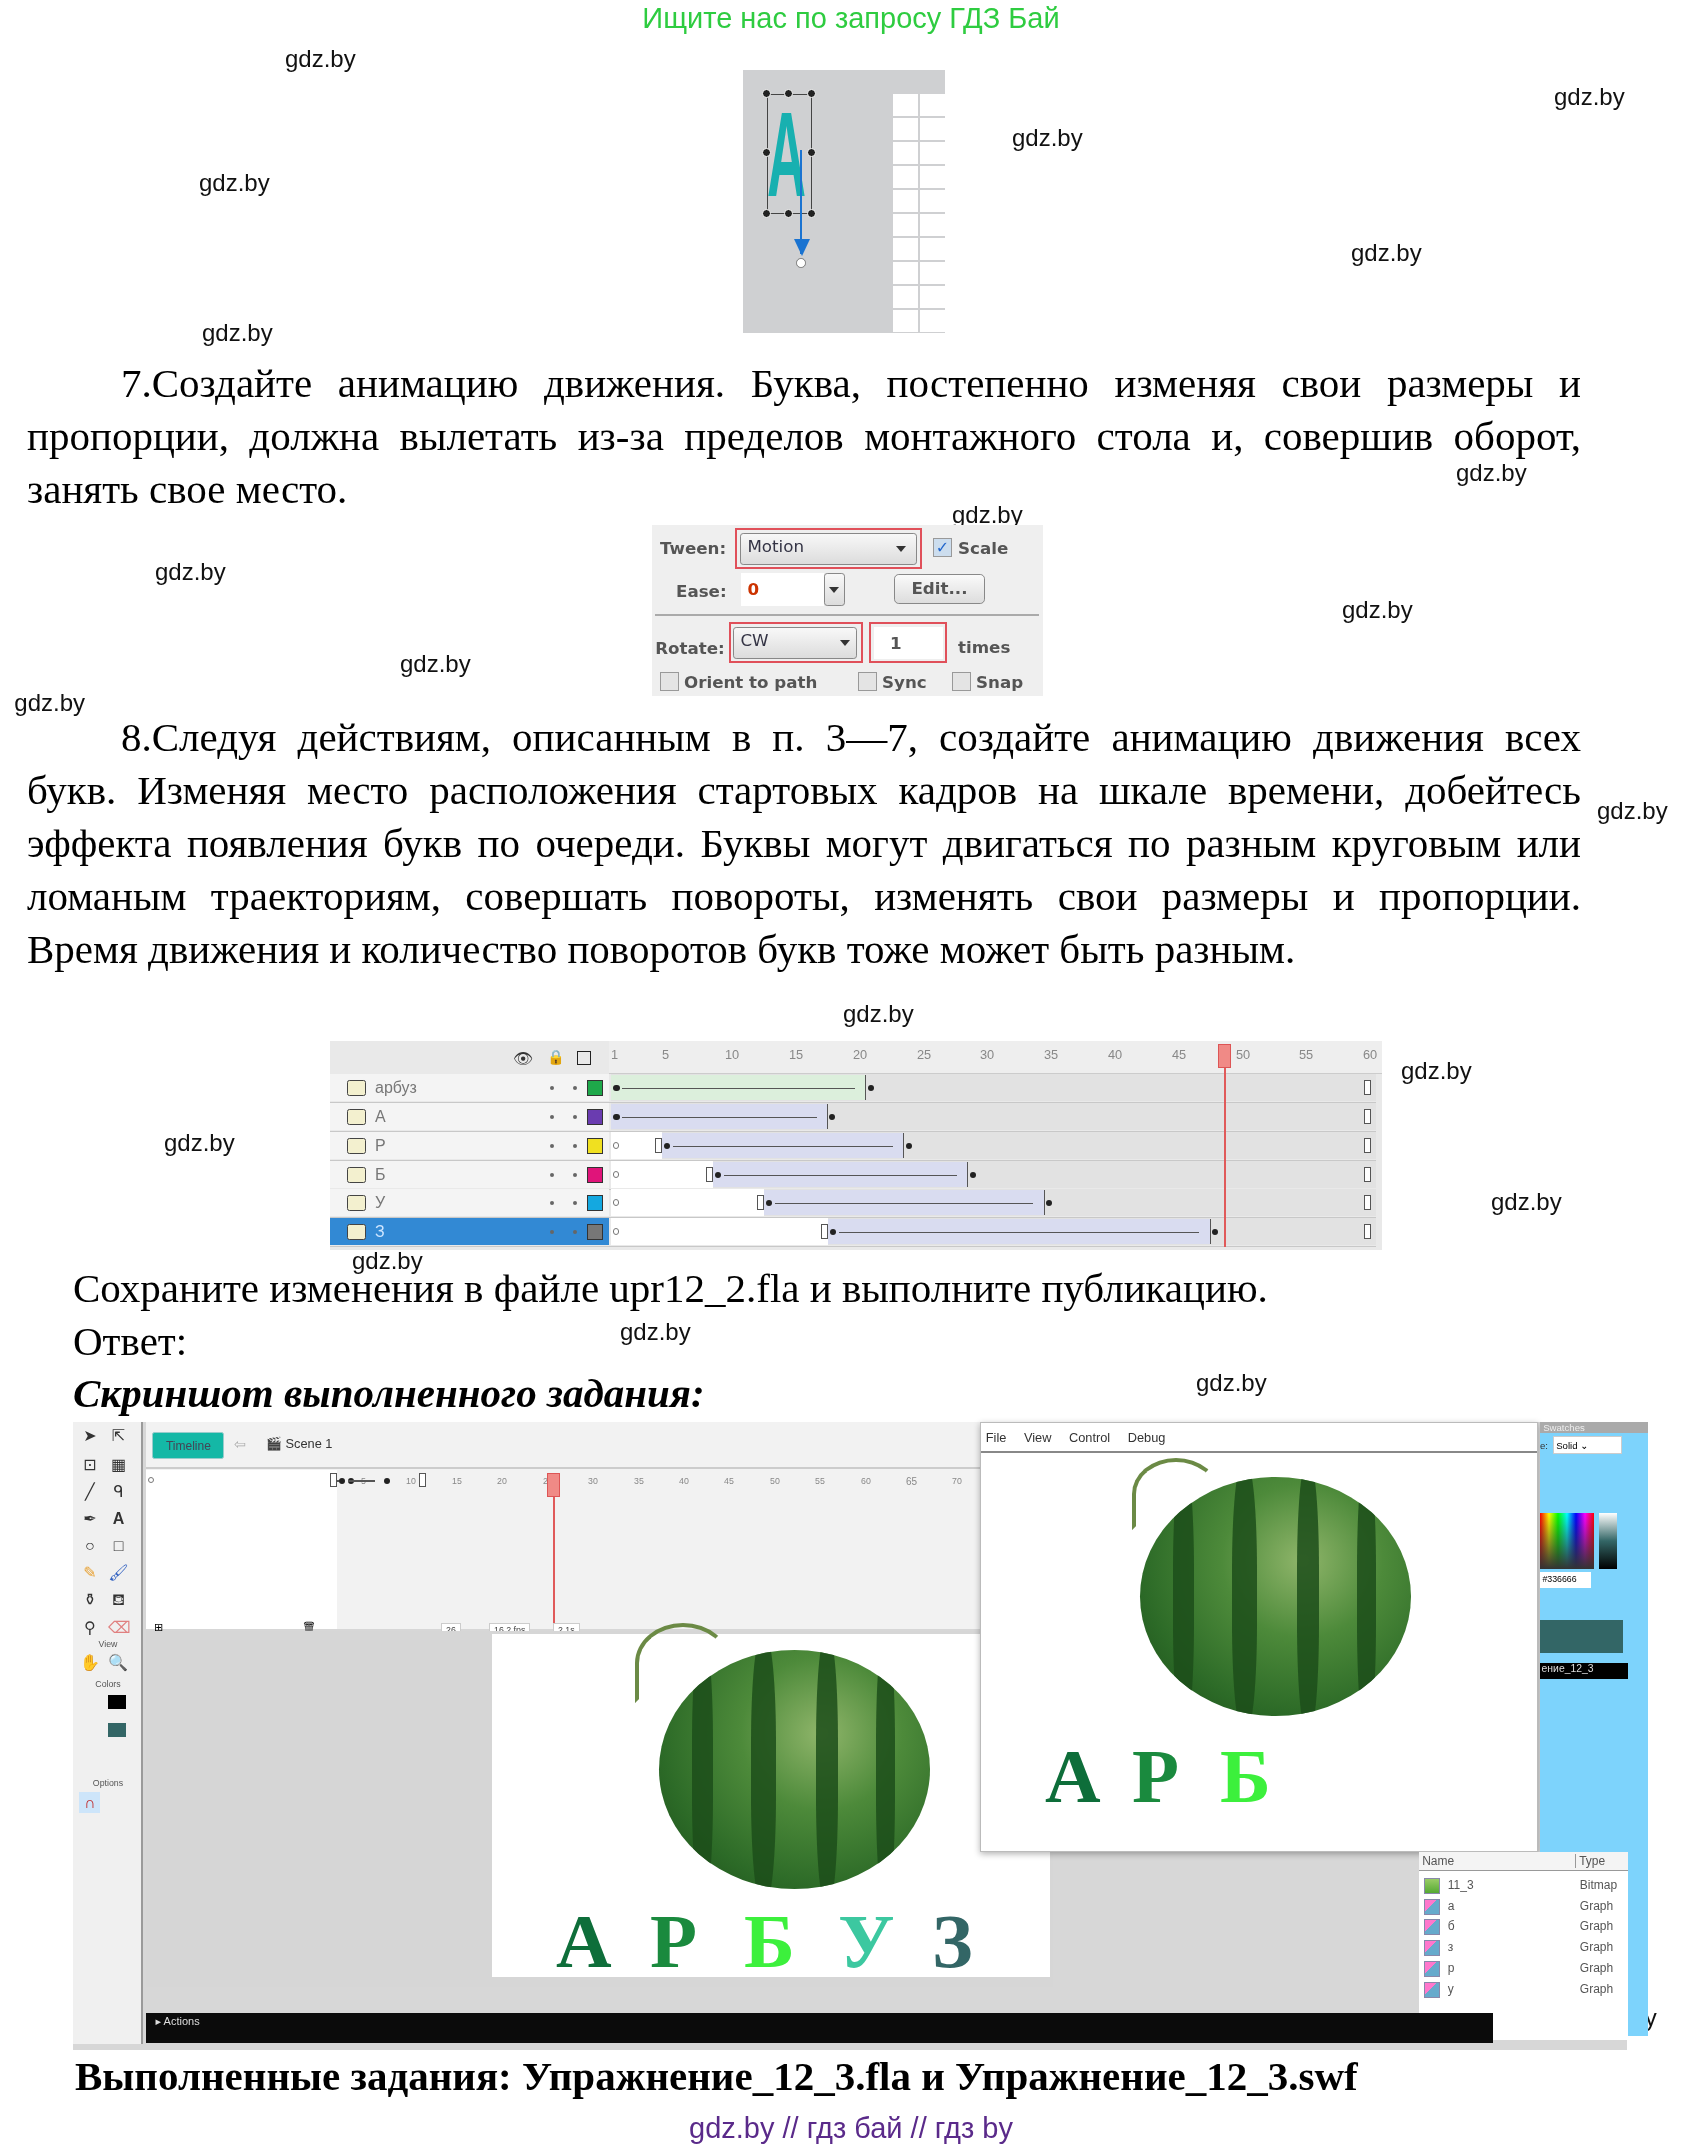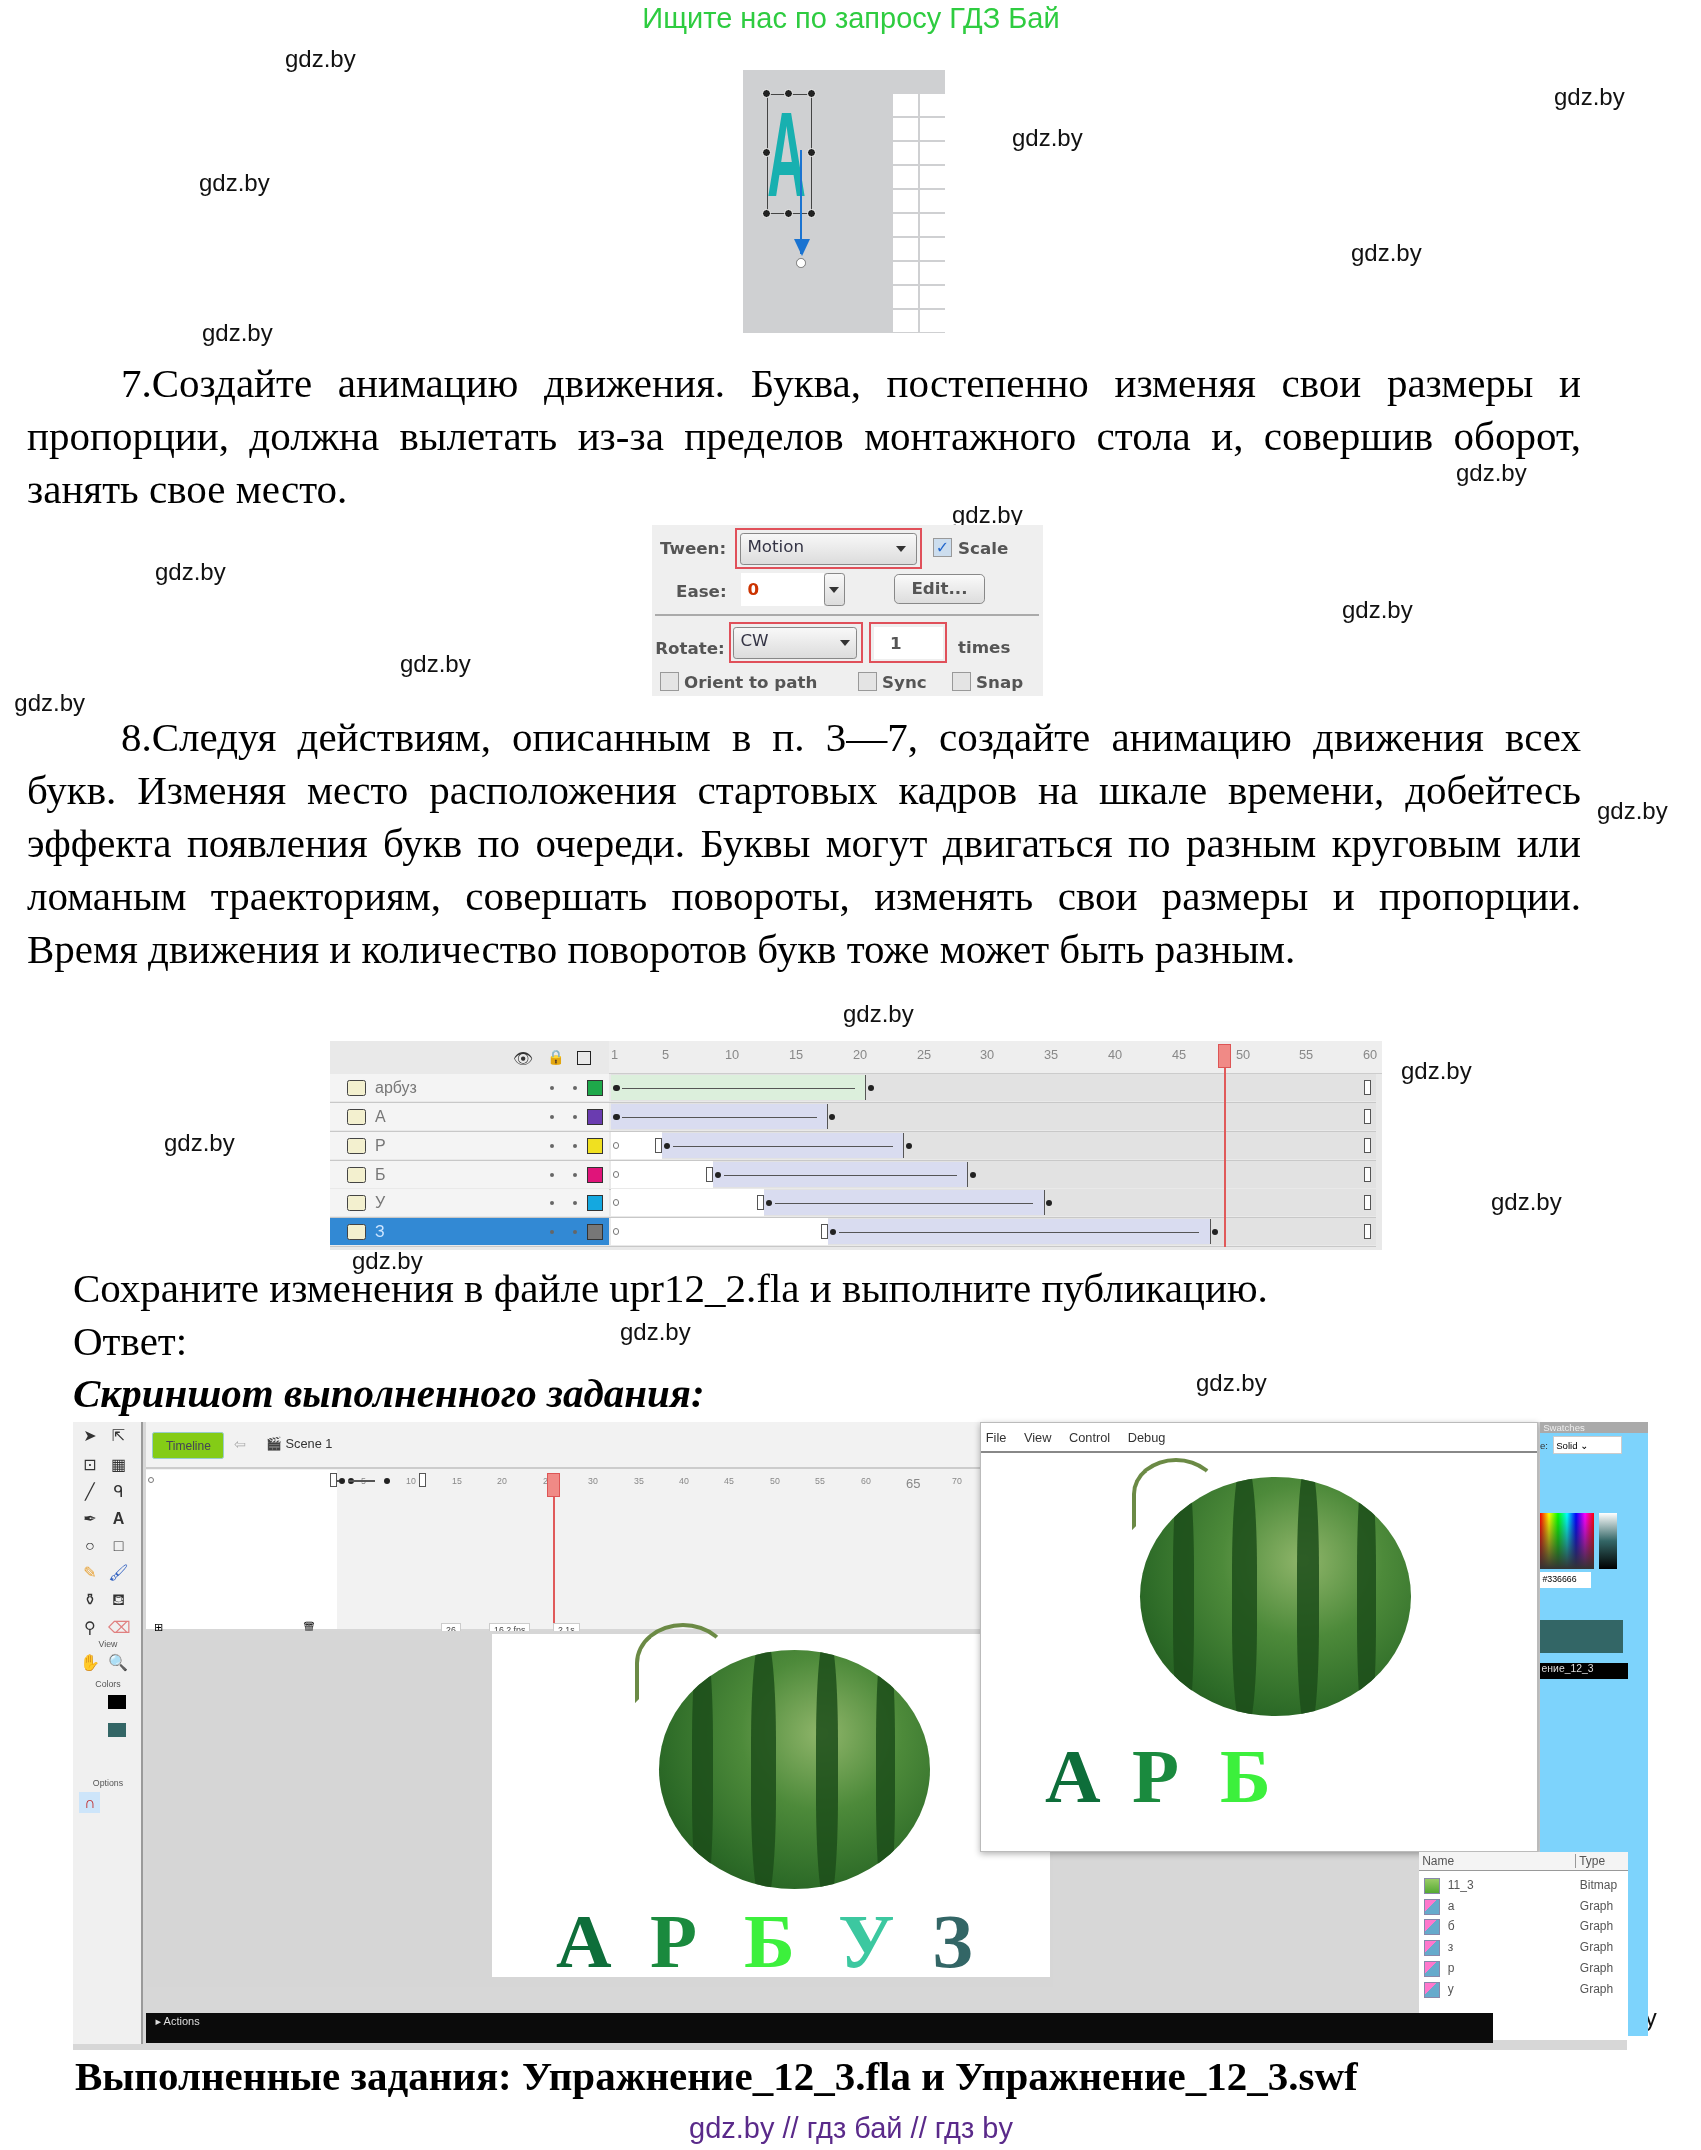--- a/index.html
+++ b/index.html
@@ -47,21 +47,21 @@
   .colorbox{position:absolute;width:16px;height:16px;border:0.8px solid #333}
   .dot{position:absolute;width:4px;height:4px;border-radius:50%;background:#666}
   .layer-icon{position:absolute;width:19px;height:16px;border:1.2px solid #444;border-radius:2.4px;background:#f3f0cf}
   .text-line{position:absolute;font-size:41px}
   
   .ide{position:absolute;left:73px;top:1422px;width:1554px;height:628px;background:#d7d7d7;font-family:"Liberation Sans",sans-serif}
   .toolbar{position:absolute;left:0;top:0;width:70px;height:622px;background:#f0f0f0;border-right:2.4px solid #9a9a9a}
   .tool{position:absolute;width:21px;height:21px;font-size:16px;line-height:21px;text-align:center;color:#333}
   .tool-sec{position:absolute;left:0;width:70px;font-size:8.8px;text-align:center;color:#555}
   .tlpanel{position:absolute;left:73px;top:0;width:907px;height:207px;background:#f2f2f2}
-  .tlpanel .tab{position:absolute;left:6.4px;top:9.6px;width:72px;height:27px;background:#84cc16;border:0.8px solid #9cc;color:#445;font-size:12px;line-height:27px;text-align:center;border-radius:2.4px}
+  .tlpanel .tab{position:absolute;left:6.4px;top:9.6px;width:72px;height:27px;background:#14b8a6;border:0.8px solid #9cc;color:#445;font-size:12px;line-height:27px;text-align:center;border-radius:2.4px}
   .stage-area{position:absolute;left:73px;top:209px;width:907px;height:356px;background:#d6d6d6}
   .stage{position:absolute;left:346px;top:3.2px;width:558px;height:343px;background:#fff}
   .swf{position:absolute;left:907px;top:0;width:558px;height:430px;background:#fff;border:1.6px solid #bbb;box-shadow:0 1.6px 6.4px rgba(0,0,0,.3)}
   .swf .menu{position:absolute;left:0;top:0;right:0;height:30px;border-bottom:2.4px solid #888;font-size:12.8px;color:#333;line-height:30px;padding-left:4.8px}
   .swf .menu span{margin-right:17.5px}
   .rp{position:absolute;left:1467px;top:0;width:108px;height:614px;background:#7dd3fc}
   .letters span{position:absolute;font-family:"Liberation Serif",serif;font-weight:bold}
   .actions{position:absolute;left:73px;top:591px;width:1347px;height:30px;background:#0b0b0b;color:#ddd;font-size:11px;line-height:16px;padding-left:9.6px}
   .melon{position:absolute;border-radius:50%;background:radial-gradient(ellipse at 60% 35%,#8fb56a 0%,#4d8a3a 35%,#2c6a27 70%,#1a4a18 100%);overflow:hidden}
   .melon .stripe{position:absolute;top:-5%;height:110%;background:#1c4d1a;border-radius:40%;opacity:.85}
@@ -311,21 +311,21 @@
         <div class="tick" style="left:306px;font-size:8.8px">15</div>
         <div class="tick" style="left:351px;font-size:8.8px">20</div>
         <div class="tick" style="left:397px;font-size:8.8px">25</div>
         <div class="tick" style="left:442px;font-size:8.8px">30</div>
         <div class="tick" style="left:488px;font-size:8.8px">35</div>
         <div class="tick" style="left:533px;font-size:8.8px">40</div>
         <div class="tick" style="left:578px;font-size:8.8px">45</div>
         <div class="tick" style="left:624px;font-size:8.8px">50</div>
         <div class="tick" style="left:669px;font-size:8.8px">55</div>
         <div class="tick" style="left:715px;font-size:8.8px">60</div>
-        <div class="tick" style="left:760px;font-size:13px">65</div>
+        <div class="tick" style="left:760px;font-size:10px">65</div>
         <div class="tick" style="left:806px;font-size:8.8px">70</div>
         <div class="tick" style="left:851px;font-size:8.8px">75</div>
         <div class="tick" style="left:896px;font-size:8.8px">80</div>
         <div class="row" style="top:24px;height:21.5px;width:460px">
           <div class="lname" style="width:177px;height:20px;line-height:20px;padding-left:28px;font-size:12px">Layer 1</div>
           <div class="layer-icon" style="left:10.6px;top:2.8px"></div>
           <div class="dot" style="left:140px;top:8.4px"></div>
           <div class="dot" style="left:154px;top:8.4px"></div>
           <div class="colorbox" style="left:163px;top:2.8px;background:#44dd44"></div>
           <div class="frames" style="left:179px;width:282px;height:20px">

